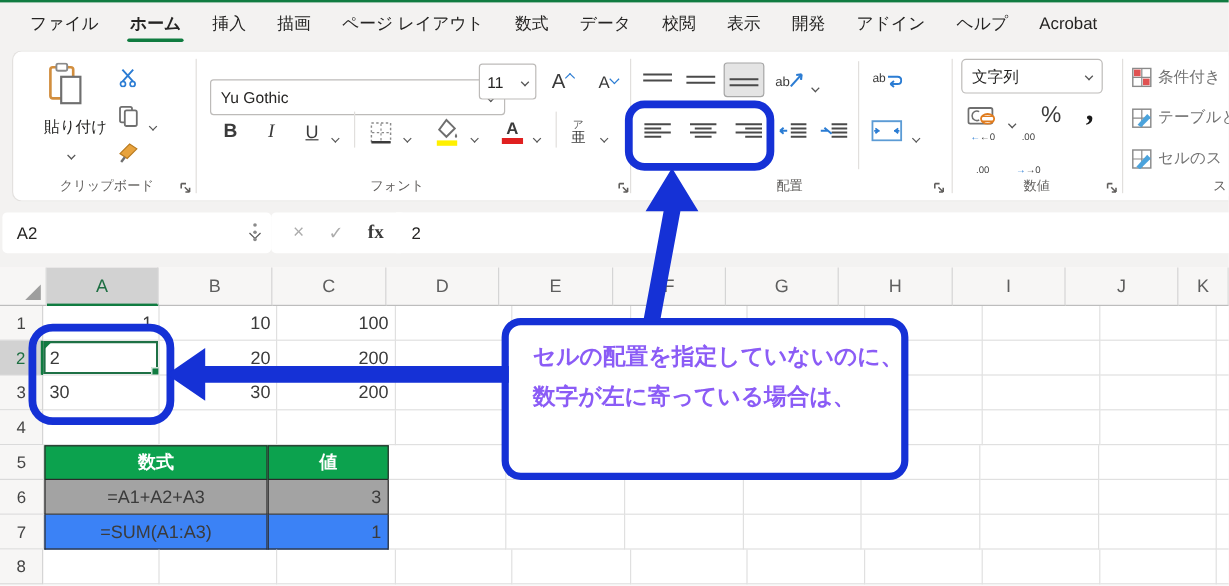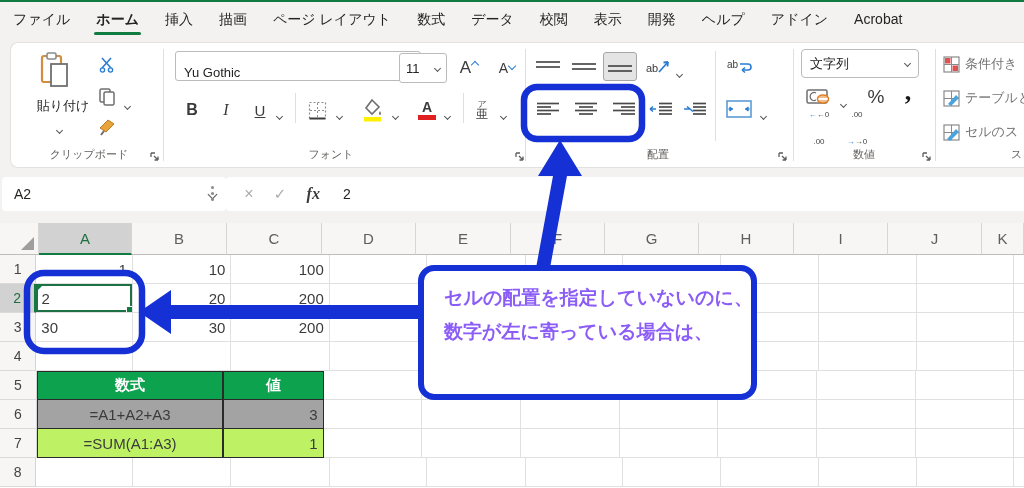--- a/index.html
+++ b/index.html
@@ -4,21 +4,21 @@
 <style>
   html,body{margin:0;padding:0;}
   body{
     width:1024px;height:488px;position:relative;overflow:hidden;
     background:#F3F2F1;
     font-family:"Liberation Sans","DejaVu Sans",sans-serif;
     color:#252423;
   }
   
   .top-accent{position:absolute;top:0;left:0;width:1024px;height:2px;background:#107C41;}
-  .tabbar{position:absolute;top:2px;left:0;width:1024px;height:36px;display:flex;align-items:stretch;box-sizing:border-box;}
+  .tabbar{position:absolute;top:2px;left:0;width:1024px;height:36px;display:flex;align-items:stretch;padding-left:12px;box-sizing:border-box;}
   .tab{padding:0 13px;font-size:14px;line-height:35px;position:relative;white-space:nowrap;cursor:default;}
   .tab.selected{font-weight:bold;}
   .tab.selected::after{content:"";position:absolute;left:11px;right:11px;bottom:3px;height:3px;background:#107C41;border-radius:2px;}
   
   .ribbon{position:absolute;left:10px;top:42px;width:1014px;height:126px;background:#FFFFFF;
     border:1px solid #E3E1DF;border-right:none;border-radius:8px 0 0 8px;box-sizing:border-box;}
   .ribbon *{box-sizing:border-box;}
   .rb{position:absolute;}
   .gdiv{position:absolute;top:6px;bottom:6px;width:1px;background:#E1DFDD;}
   .glabel{position:absolute;top:104px;font-size:11px;color:#605E5C;text-align:center;white-space:nowrap;}
@@ -39,21 +39,21 @@
   .tinydec{font-size:8px;line-height:9px;color:#444;text-align:center;white-space:pre;}
   .tinydec .arr{color:#2B7CD3;}
   .style-item{position:absolute;display:flex;align-items:center;gap:5px;font-size:13px;color:#737373;white-space:nowrap;}
   
   .namebox{position:absolute;left:2px;top:177px;width:202px;height:34px;background:#fff;border-radius:4px;display:flex;align-items:center;padding:0 10px 0 12px;font-size:14px;}
   .namebox .chev{margin-left:auto;}
   .vdots{position:absolute;left:211px;top:186px;width:3px;height:3px;background:#8a8a8a;border-radius:50%;box-shadow:0 6px 0 #8a8a8a,0 12px 0 #8a8a8a;}
   .fxbox{position:absolute;left:226px;top:177px;width:96px;height:34px;background:#fff;border-radius:4px;display:flex;align-items:center;justify-content:space-around;padding:0 8px;}
   .fx-cancel{color:#ACACAC;font-size:16px;}
   .fx-enter{color:#ACACAC;font-size:15px;}
-  .fx-fn{font-family:"Liberation Serif",serif;font-style:italic;font-size:16px;color:#3b3b3b;font-weight:bold;text-align:right;}
+  .fx-fn{font-family:"Liberation Serif",serif;font-size:16px;color:#3b3b3b;font-weight:bold;text-align:right;}
   .fbinput{position:absolute;left:330px;top:177px;width:694px;height:34px;background:#fff;display:flex;align-items:center;padding-left:13px;font-size:14px;}
   
   .grid{position:absolute;left:0;top:223px;width:1024px;height:265px;background:#fff;}
   .ghead{display:flex;height:32px;background:#F7F6F5;}
   .ghead .hc{border-right:1px solid #D5D5D5;border-bottom:1px solid #BDBDBD;display:flex;align-items:center;justify-content:center;font-size:15px;color:#5E5E5E;}
   .corner{width:38px;position:relative;background:#F7F6F5;border-right:1px solid #D5D5D5;border-bottom:1px solid #BDBDBD;}
   .corner::after{content:"";position:absolute;right:4px;bottom:4px;width:0;height:0;border-left:13px solid transparent;border-bottom:13px solid #9E9E9E;}
   .hc.selcol{background:#D2D2D2;color:#1E6F43;border-bottom:2px solid #107C41;}
   .grow{display:flex;height:29px;}
   .rn{width:38px;background:#F7F6F5;border-right:1px solid #D5D5D5;border-bottom:1px solid #DADADA;display:flex;align-items:center;justify-content:center;font-size:14px;color:#444;}
@@ -62,21 +62,21 @@
   .wA{width:92px;}.wB{width:94px;}.wC{width:94px;}.wD{width:93px;}.wE{width:94px;}.wF{width:93px;}
   .wG{width:93px;}.wH{width:94px;}.wI{width:93px;}.wJ{width:93px;}.wK{flex:1;border-right:none;}
   .wAB{width:186px;}
   .num{justify-content:flex-end;}
   .txtleft{justify-content:flex-start;}
   .selcell{position:relative;box-shadow:inset 0 0 0 2px #1E7145;}
   .selcell::before{content:"";position:absolute;left:1px;top:1px;width:0;height:0;border-top:6px solid #107C41;border-right:6px solid transparent;}
   .selcell::after{content:"";position:absolute;right:-2px;bottom:-2px;width:6px;height:6px;background:#107C41;border:1px solid #fff;}
   .tgreen{background:#0CA24E;color:#fff;font-weight:bold;justify-content:center;border:1px solid #2B2B2B;border-top:1px solid #2B2B2B;}
   .tyellow{background:#a3a3a3;border-right:1px solid #2B2B2B;border-bottom:1px solid #2B2B2B;border-left:1px solid #2B2B2B;}
-  .tpink{background:#bef264;border-right:1px solid #2B2B2B;border-bottom:1px solid #2B2B2B;border-left:1px solid #2B2B2B;}
+  .tpink{background:#3b82f6;border-right:1px solid #2B2B2B;border-bottom:1px solid #2B2B2B;border-left:1px solid #2B2B2B;}
   .ctr{justify-content:center;}
   
   .callout{position:absolute;left:418px;top:265px;width:339px;height:135px;background:#fff;border:6px solid #1531D6;border-radius:16px;z-index:55;padding:10px 6px 0 20px;box-sizing:border-box;}
   .callout .cline{font-size:19px;font-weight:bold;line-height:34px;color:#8b5cf6;white-space:nowrap;}
   .overlay{position:absolute;left:0;top:0;z-index:60;pointer-events:none;}
 </style>
 </head>
 <body>
 
 <div class="top-accent"></div>
@@ -85,22 +85,22 @@
   <div class="tab">ファイル</div>
   <div class="tab selected">ホーム</div>
   <div class="tab">挿入</div>
   <div class="tab">描画</div>
   <div class="tab">ページ レイアウト</div>
   <div class="tab">数式</div>
   <div class="tab">データ</div>
   <div class="tab">校閲</div>
   <div class="tab">表示</div>
   <div class="tab">開発</div>
+  <div class="tab">アドイン</div>
   <div class="tab">ヘルプ</div>
-  <div class="tab">アドイン</div>
   <div class="tab">Acrobat</div>
 </div>
 
 <div class="ribbon">
 
   <div class="rb icbtn" style="left:22px;top:8px;width:44px;height:38px;flex-direction:column;">
     <svg width="30" height="36" viewBox="0 0 30 36">
       <rect x="2" y="4" width="19" height="26" rx="2" fill="none" stroke="#D28E3E" stroke-width="2.2"></rect>
       <rect x="7" y="1" width="9" height="6" rx="1.5" fill="#fff" stroke="#8a8a8a" stroke-width="1.6"></rect>
       <rect x="11" y="12" width="16" height="22" fill="#fff" stroke="#6f6f6f" stroke-width="1.8"></rect>
@@ -129,21 +129,21 @@
       <path d="M6,12 L3,16" stroke="#6f6f6f" stroke-width="2"></path>
     </svg>
   </div>
   <div class="glabel" style="left:14px;width:128px;">クリップボード</div>
   <svg class="launcher" style="left:138px;" viewBox="0 0 11 11">
     <path d="M2,2 H6 M2,2 V6" stroke="#605E5C" stroke-width="1.3" fill="none"></path>
     <path d="M5,5 L9,9 M9,9 H5.5 M9,9 V5.5" stroke="#605E5C" stroke-width="1.3" fill="none"></path>
   </svg>
   <div class="gdiv" style="left:152px;"></div>
 
-  <div class="rb combo" style="left:164px;top:8px;width:246px;height:30px;align-items:flex-end;">
+  <div class="rb combo" style="left:164px;top:23px;width:246px;height:30px;">
     <span>Yu Gothic</span>
       <span class="chev"></span>
   </div>
   <div class="rb combo" style="left:388px;top:10px;width:48px;height:30px;padding:0 6px;">
     <span>11</span>
       <span class="chev sm"></span>
   </div>
   <div class="rb icbtn" style="left:442px;top:10px;width:32px;height:30px;">
     <span class="bigA">A</span>
       <span class="caret-up"></span>

